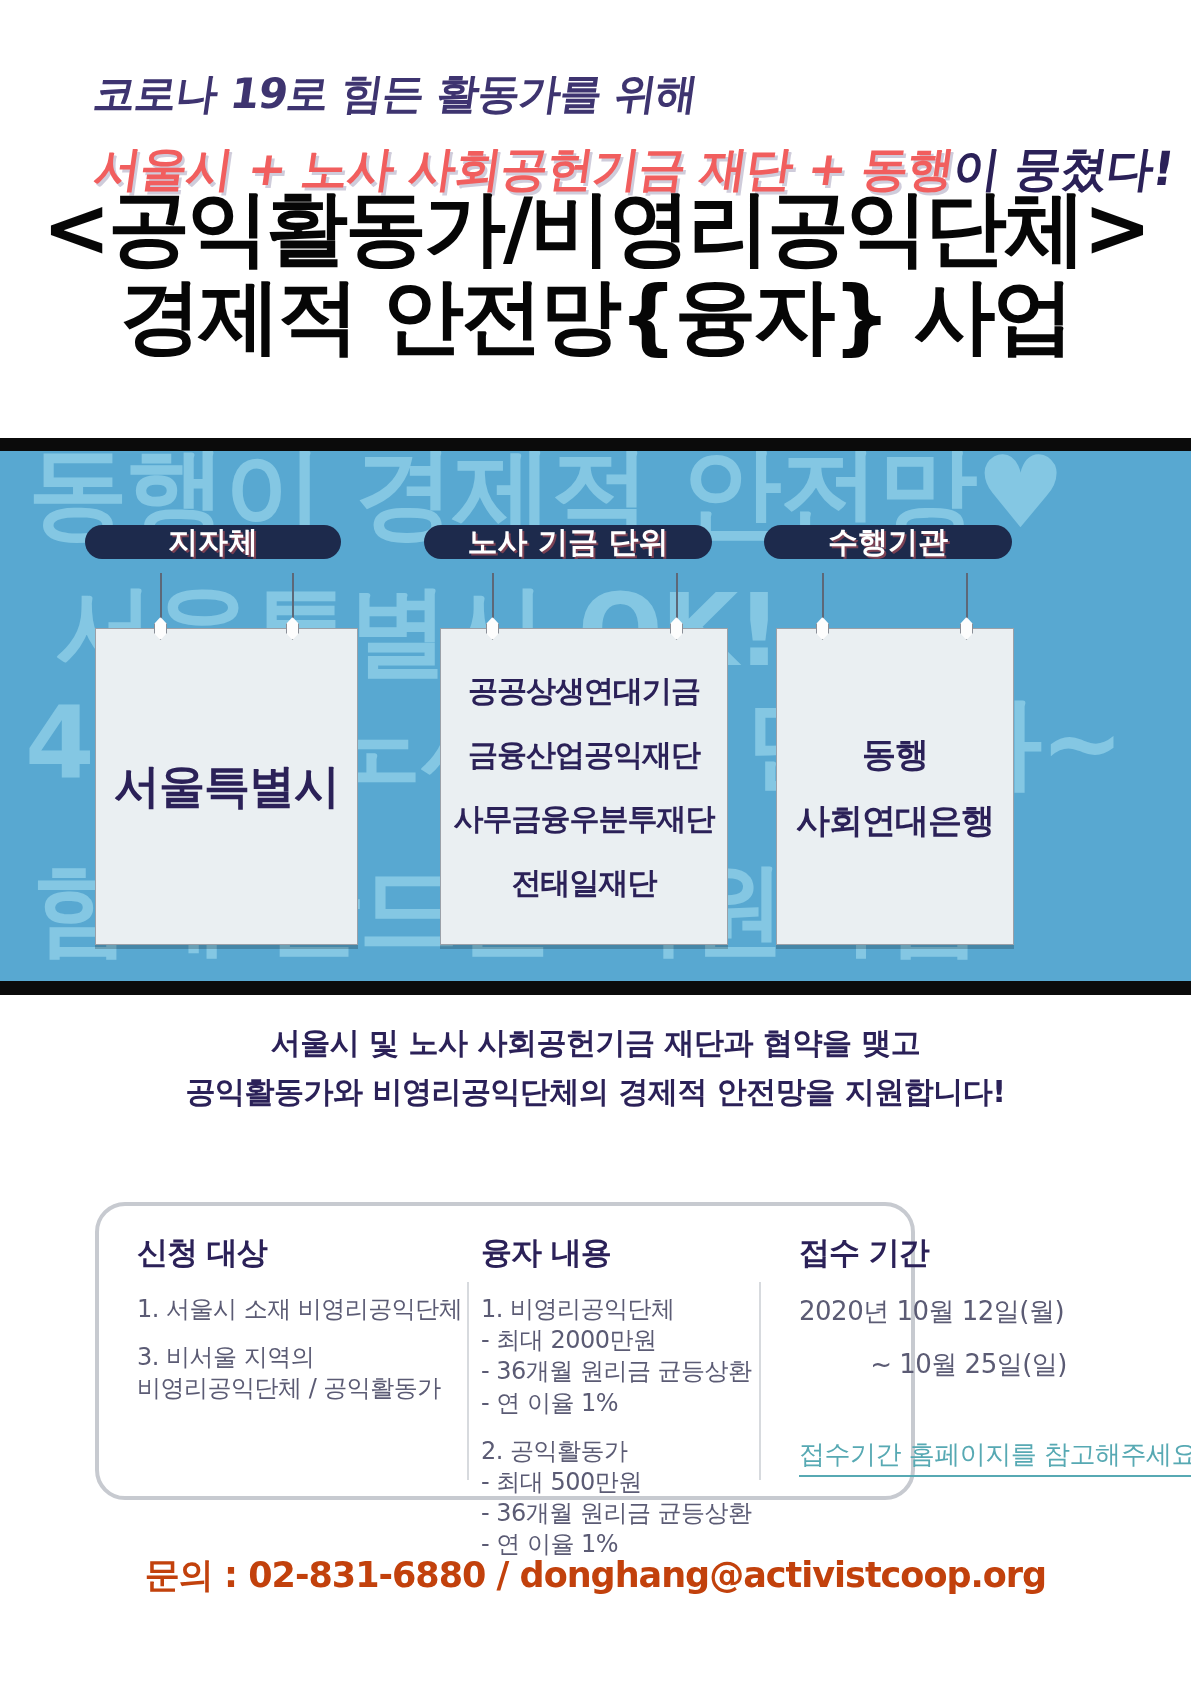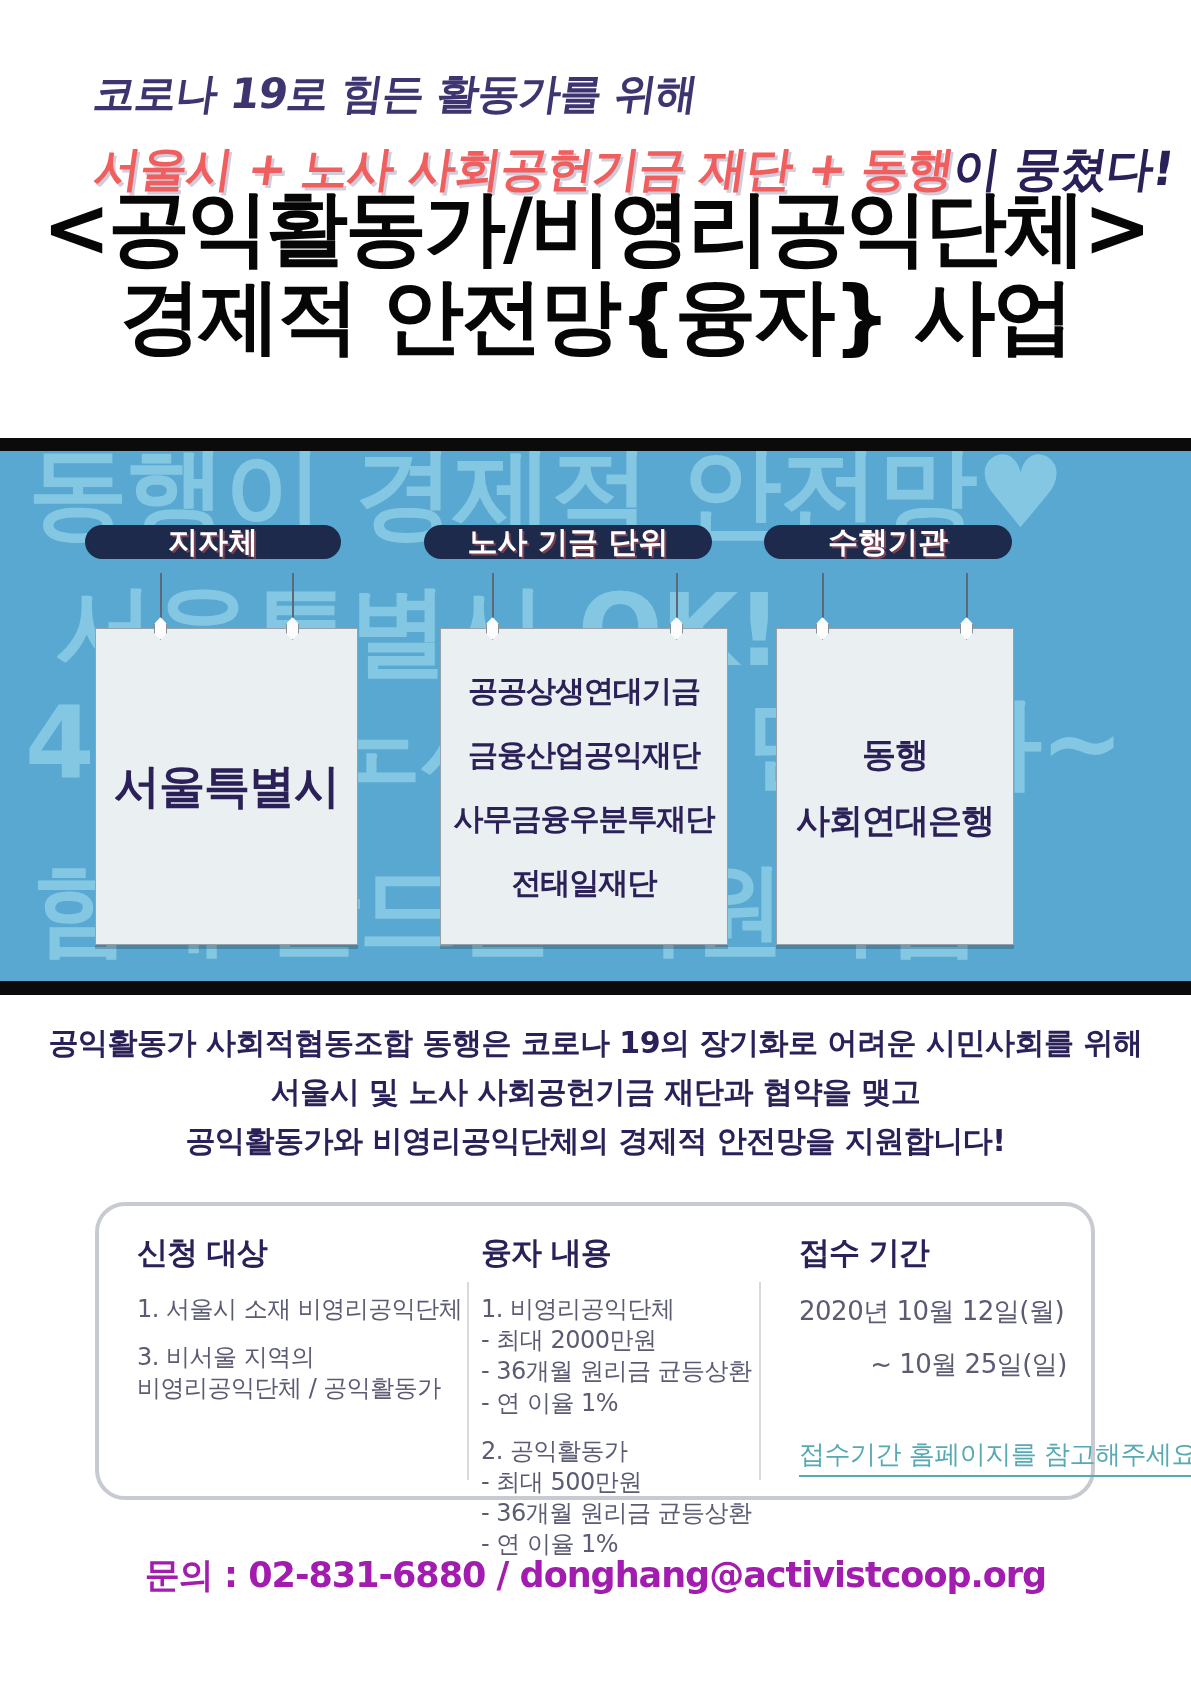--- a/index.html
+++ b/index.html
@@ -77,21 +77,21 @@
   .card-2 .ln { font-size:34px; font-weight:800; line-height:1; letter-spacing:-1px; }
   .card-2 .ln + .ln { margin-top:32px; }
 
   
   .intro { position:absolute; top:1018px; left:0; width:100%; text-align:center;
            color:#2b2158; font-weight:700; }
   .intro div { font-size:30px; line-height:49px; letter-spacing:-0.5px; }
 
   
   .info-box {
-    position:absolute; left:95px; top:1202px; width:1000px; height:298px;
+    position:absolute; left:95px; top:1202px; width:820px; height:298px;
     border:4px solid #c7cad0; border-radius:30px; background:#ffffff;
   }
   .col { position:absolute; top:26px; }
   .col-1 { left:38px;  width:330px; }
   .col-2 { left:382px; width:290px; }
   .col-3 { left:700px; width:268px; }
   .col-h { font-size:31px; font-weight:800; color:#2b2158; letter-spacing:-1px; margin-bottom:20px; }
   .col-item { font-size:24px; color:#5b5b74; line-height:1.3; letter-spacing:-0.5px;
               white-space:pre-line; margin-bottom:17px; }
   .divider { position:absolute; top:76px; width:2px; height:198px; background:#d7dade; }
@@ -101,21 +101,21 @@
   .date2 { font-size:26px; color:#5b5b74; text-align:right; margin-top:18px; letter-spacing:-0.5px; }
   .link-block { margin-top:36px; }
   .link-line {
     display:inline-block; font-size:26px; color:#57a9b3; letter-spacing:-0.5px;
     border-bottom:2px solid #57a9b3; padding-bottom:3px; margin-bottom:9px;
     white-space:nowrap;
   }
 
   
   .footer { position:absolute; top:1552px; left:0; width:100%; text-align:center;
-            color:#a21caf; font-weight:800; }
+            color:#c2410c; font-weight:800; }
   .ft-1 { font-size:35px; letter-spacing:-1px; }
   .ft-2 { font-size:33px; margin-top:12px; letter-spacing:-1px; }
 </style>
 </head>
 <body>
 
 <div class="poster">
 
   <div class="hdr">
     <div class="hdr-l1">코로나 19로 힘든 활동가를 위해</div>
@@ -161,21 +161,20 @@
     <div class="string" style="left:966px;"></div>
     <div class="pin" style="left:816px;"></div>
     <div class="pin" style="left:960px;"></div>
     <div class="card card-2">
       <div class="ln">동행</div>
       <div class="ln">사회연대은행</div>
     </div>
   </div>
 
   <div class="intro">
-    <div>공익활동가 사회적협동조합 동행은 코로나 19의 장기화로 어려운 시민사회를 위해</div>
     <div>서울시 및 노사 사회공헌기금 재단과 협약을 맺고</div>
     <div>공익활동가와 비영리공익단체의 경제적 안전망을 지원합니다!</div>
   </div>
 
   <div class="info-box">
     <div class="divider div-a"></div>
     <div class="divider div-b"></div>
 
     <div class="col col-1">
       <div class="col-h">신청 대상</div>

